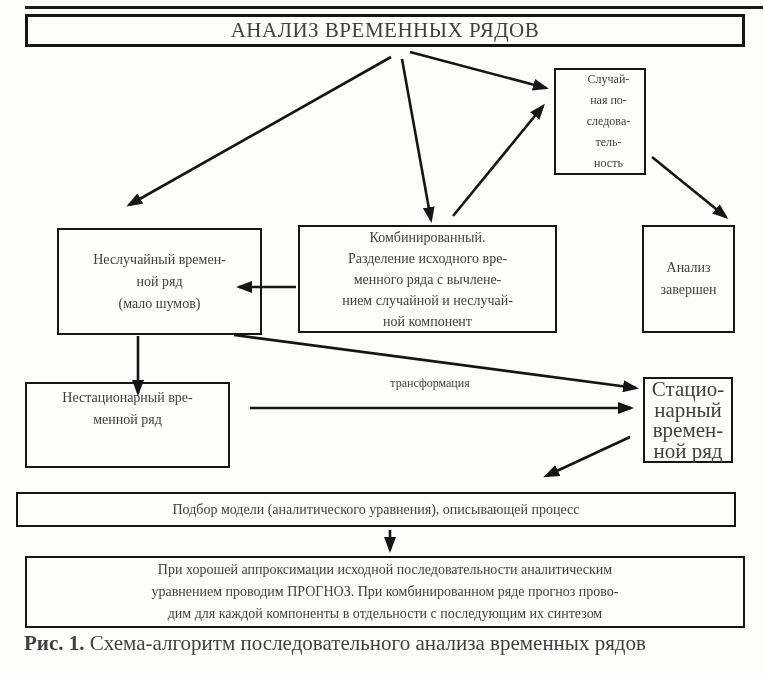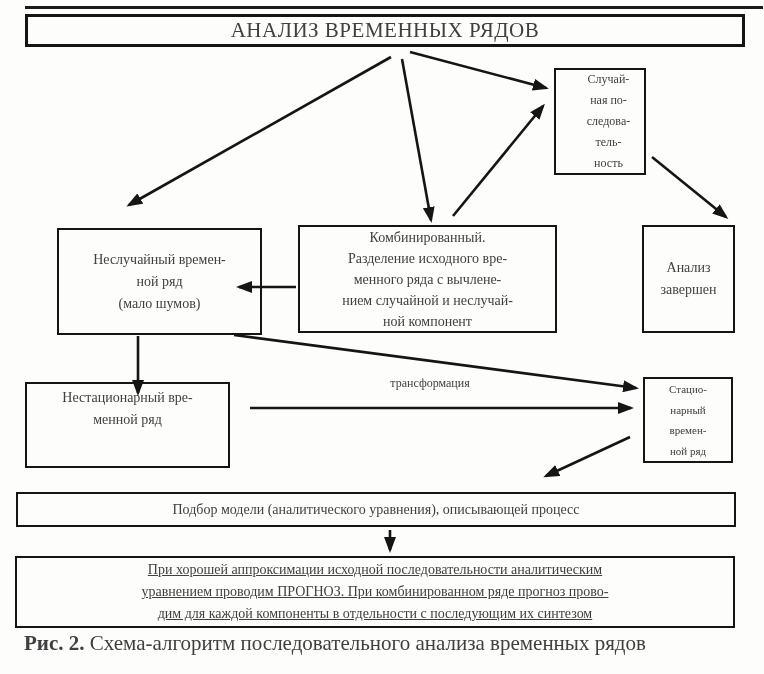--- a/index.html
+++ b/index.html
@@ -18,23 +18,23 @@
   }
   .title-box{
     left:25px;top:14px;width:720px;height:33px;
     border-width:3px;font-size:21px;letter-spacing:.5px;line-height:21px;
   }
   .random-box{left:554px;top:68px;width:92px;height:107px;font-size:12px;padding-left:17px;}
   .nonrandom-box{left:26px;top:228px;width:205px;height:107px;line-height:22px;margin-left:31px;}
   .combined-box{left:298px;top:225px;width:259px;height:108px;line-height:21px;}
   .done-box{left:642px;top:225px;width:93px;height:108px;line-height:22px;}
   .nonstationary-box{left:25px;top:382px;width:205px;height:86px;align-items:flex-start;padding-top:3px;line-height:22px;}
-  .stationary-box{left:643px;top:377px;width:90px;height:86px;font-size:11px;line-height:20.5px;}
+  .stationary-box{left:643px;top:377px;width:90px;height:86px;font-size:21px;line-height:20.5px;}
   .model-box{left:16px;top:492px;width:720px;height:35px;}
-  .forecast-box{left:15px;top:556px;width:720px;height:72px;line-height:22px;text-decoration:underline;}
+  .forecast-box{left:25px;top:556px;width:720px;height:72px;line-height:22px;}
   .edge-label{
     position:absolute;left:355px;top:376px;width:150px;
     text-align:center;font-size:12px;
   }
   .caption{
     position:absolute;left:24px;top:631px;width:730px;
     font-size:21px;line-height:25px;
   }
   .caption b{font-weight:bold;}
   svg.overlay{position:absolute;left:0;top:0;pointer-events:none;}
@@ -78,21 +78,21 @@
 
   <div class="node model-box">Подбор модели (аналитического уравнения), описывающей процесс</div>
 
   <div class="node forecast-box">При хорошей аппроксимации исходной последовательности аналитическим
 уравнением проводим ПРОГНОЗ. При комбинированном ряде прогноз прово-
 дим для каждой компоненты в отдельности с последующим их синтезом</div>
 
   <div class="edge-label">трансформация</div>
 
   <div class="caption">
-    <b>Рис. 2.</b><span> Схема-алгоритм последовательного анализа временных рядов</span>
+    <b>Рис. 1.</b><span> Схема-алгоритм последовательного анализа временных рядов</span>
   </div>
 
   <svg class="overlay" width="764" height="674">
     <defs>
       <marker id="ah" markerUnits="userSpaceOnUse" markerWidth="16" markerHeight="12" refX="13" refY="6" orient="auto">
         <polygon points="0,0 16,6 0,12" fill="#151515"></polygon>
       </marker>
     </defs>
     <line x1="391" y1="57" x2="129" y2="205" marker-end="url(#ah)"></line>
     <line x1="402" y1="59" x2="431" y2="220" marker-end="url(#ah)"></line>

